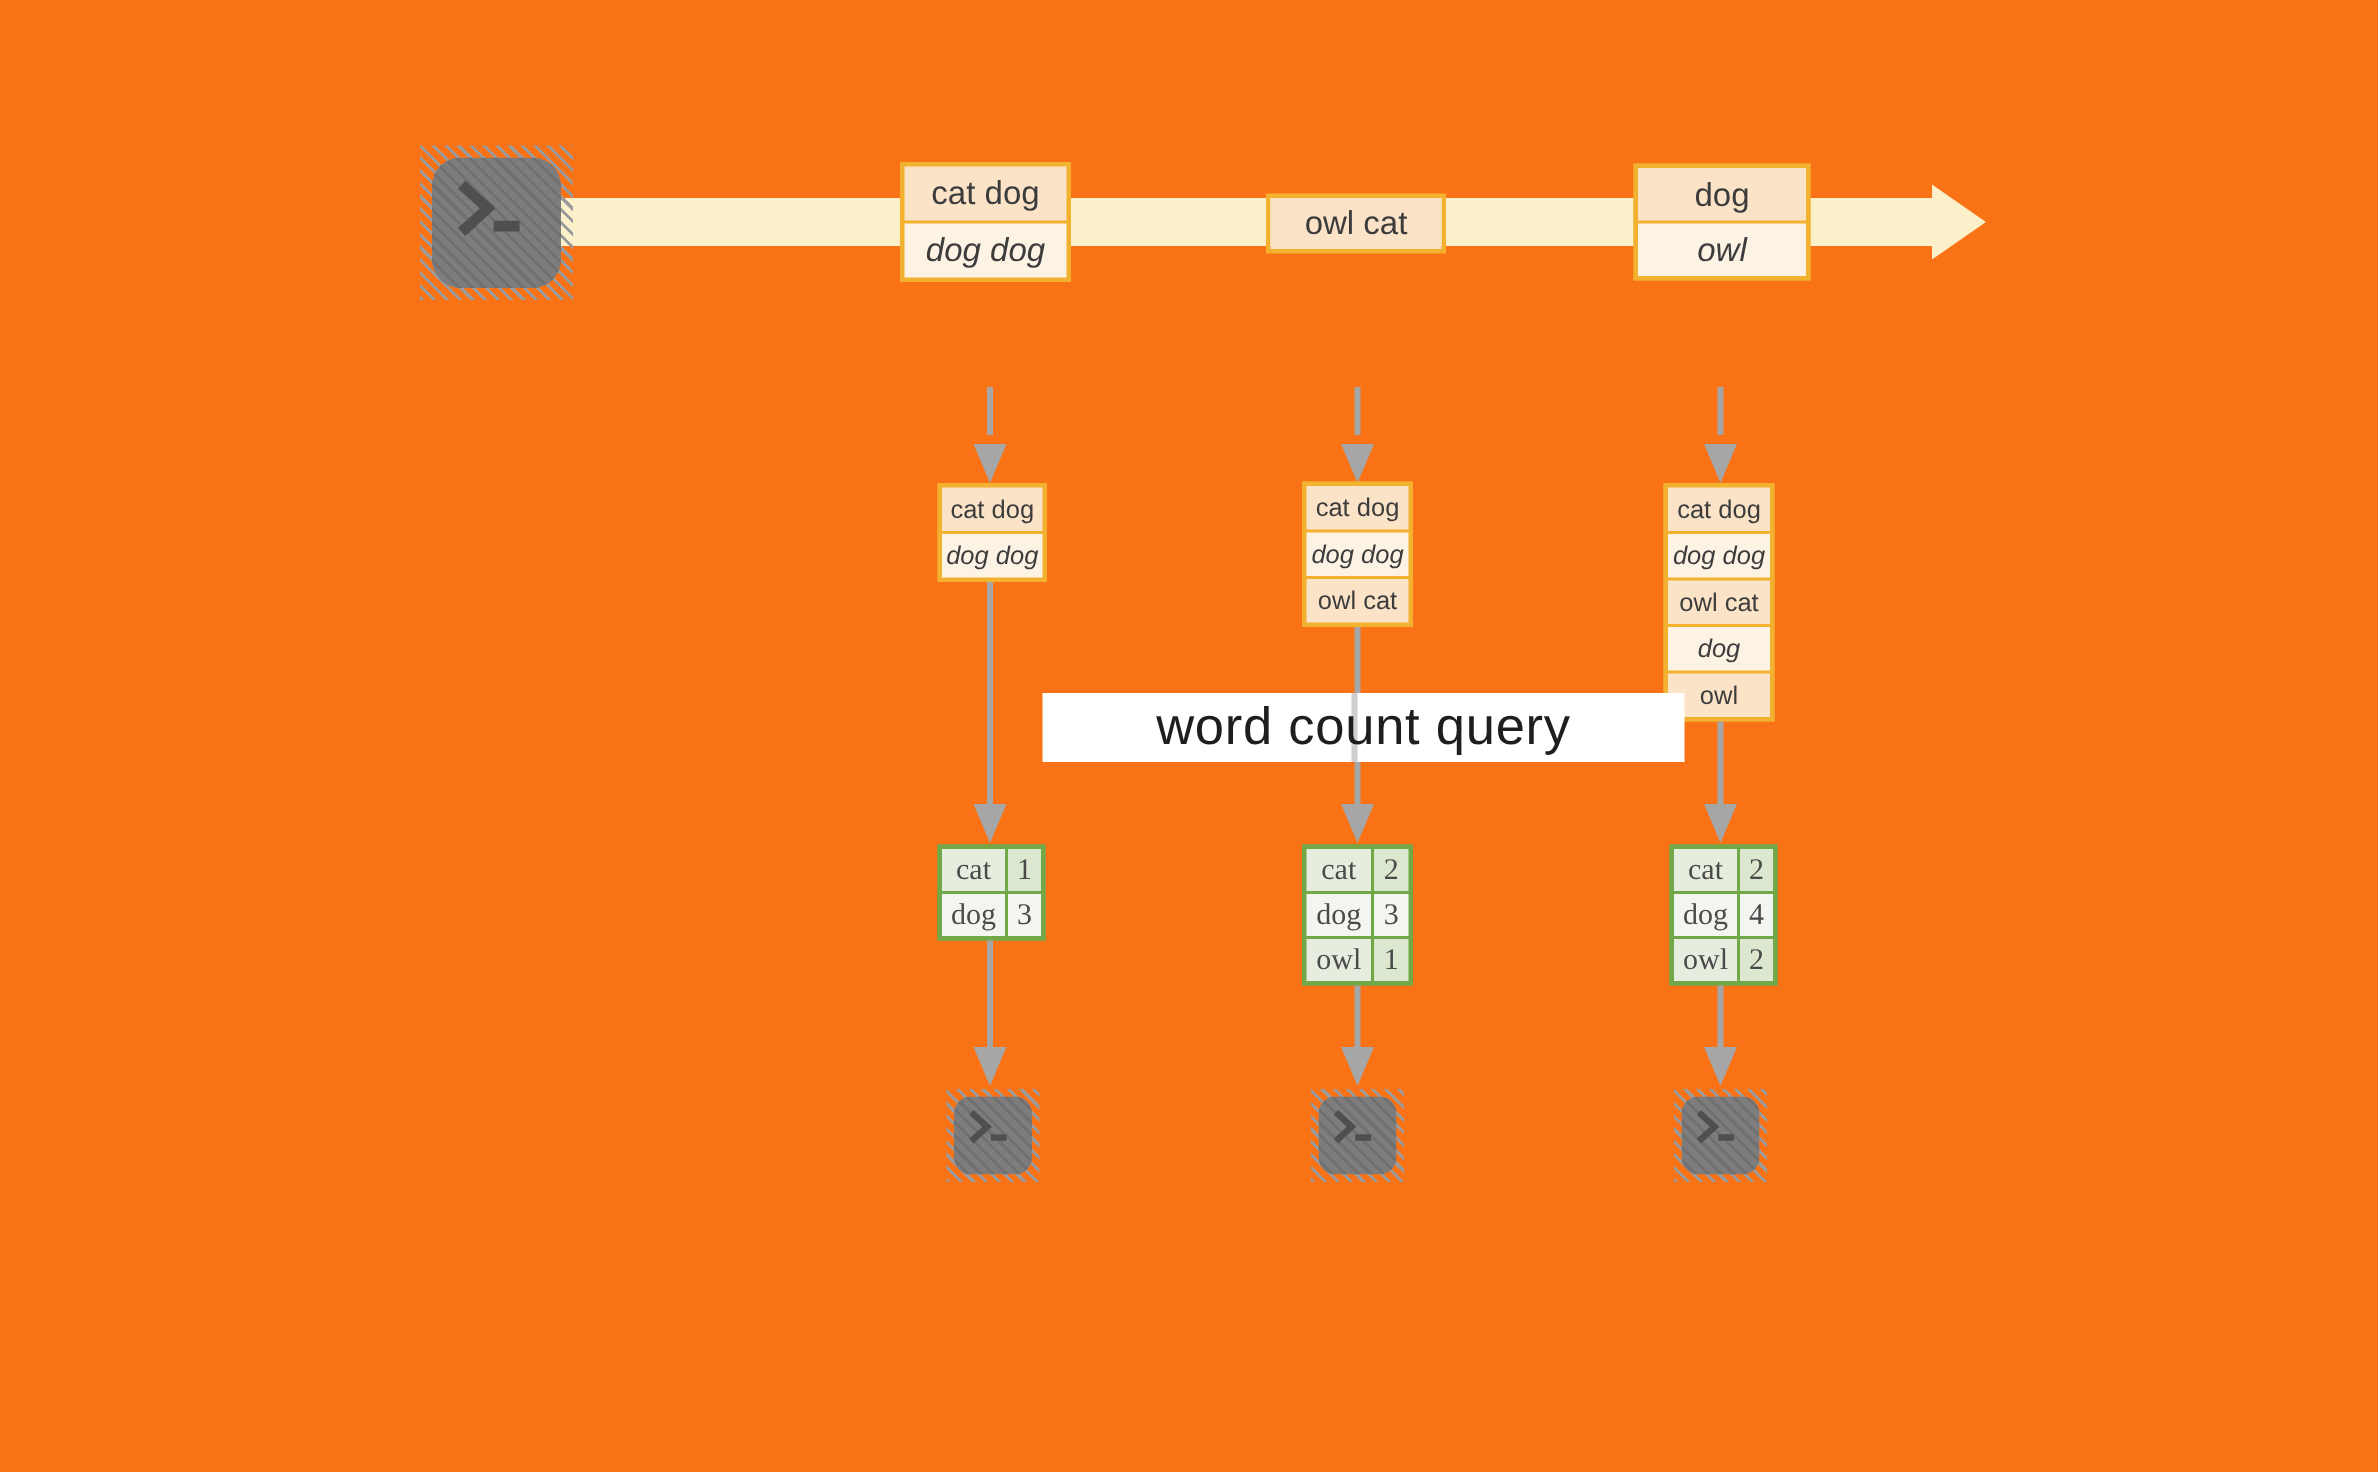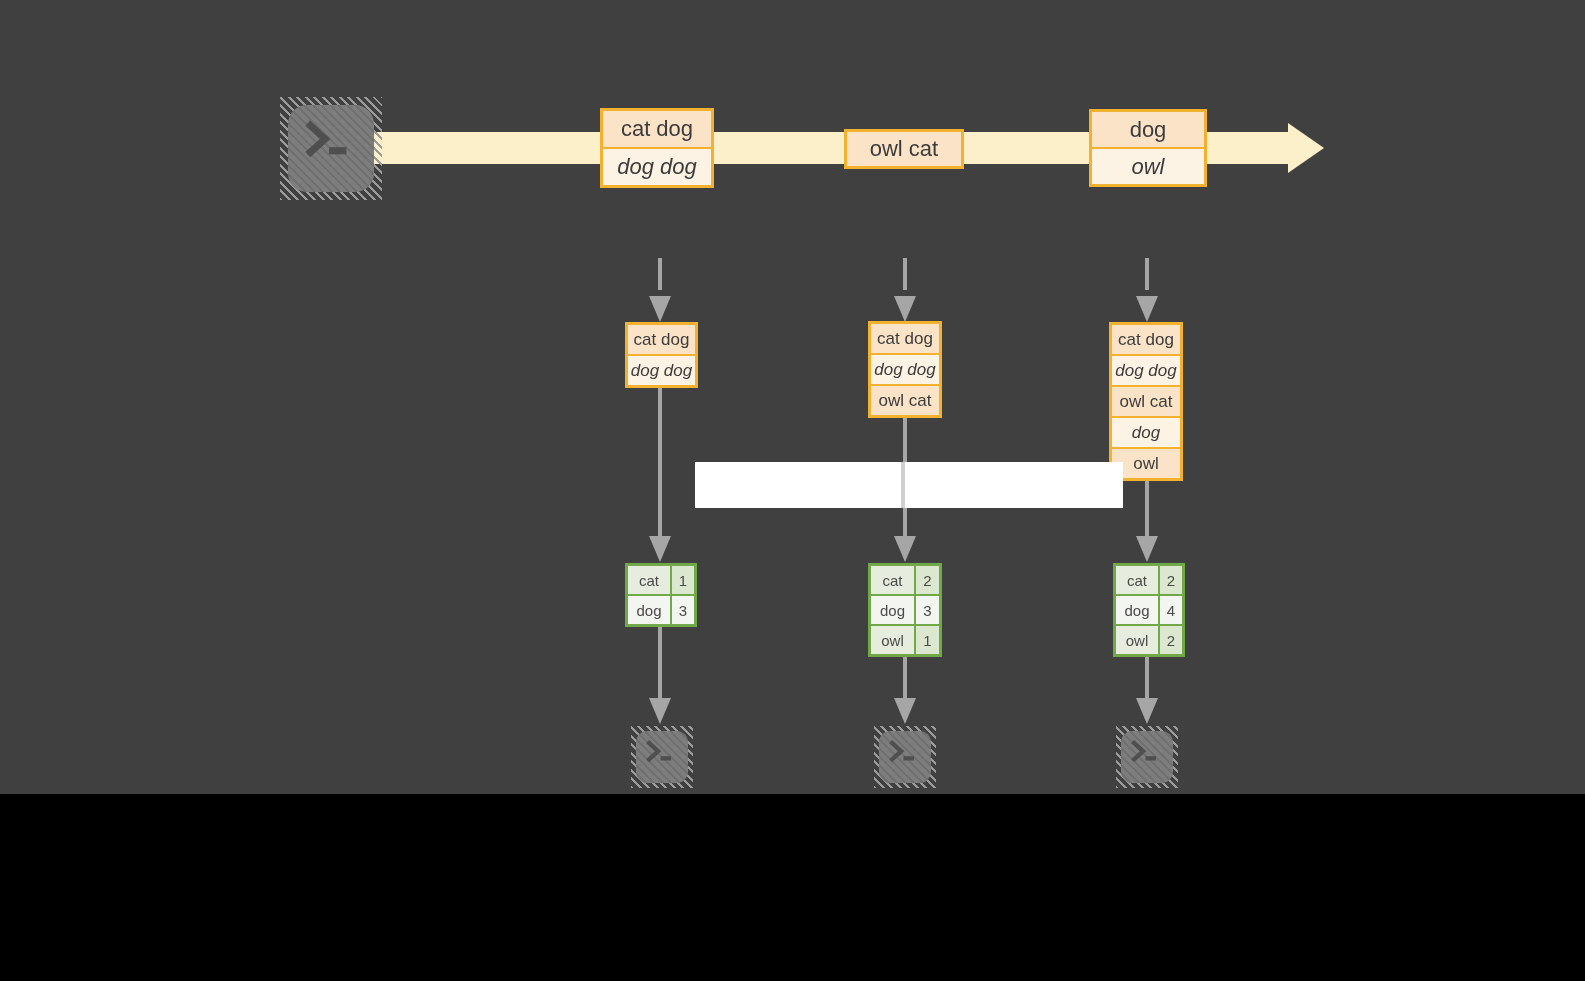--- a/index.html
+++ b/index.html
@@ -1,17 +1,17 @@
 <!DOCTYPE html>
 <html><head>
 <meta charset="utf-8">
 <style>
   html,body{margin:0;padding:0;background:#000;}
   .canvas{
-    position:relative;width:1585px;height:794px;background:#404040;
+    position:relative;width:1585px;height:981px;background:#f97316;
     font-family:"Liberation Sans","DejaVu Sans",sans-serif;overflow:hidden;
   }
   .abs{position:absolute;}
 
   
   .band{background:#FBF0CA;}
   .band-head{
     width:0;height:0;
     border-top:25px solid transparent;
     border-bottom:25px solid transparent;
@@ -32,21 +32,21 @@
   .stream-text{font-size:22px;}
   .stack-text{font-size:17px;}
 
   
   .gtable{
     background:#71A848;border:3px solid #71A848;
     display:grid;gap:2px;box-sizing:border-box;
   }
   .gcell{
     display:flex;align-items:center;justify-content:center;
-    color:#4A4A4A;font-size:15px;
+    color:#4A4A4A;font-size:20px;font-family:Liberation Serif, serif;
   }
   .g-a{background:#E7EDDE;}
   .g-b{background:#F3F6F0;}
   .g-an{background:#DCE7CF;}
 
   
   .vline{width:4px;background:#A6A6A6;}
   .tri-down{
     width:0;height:0;
     border-left:11px solid transparent;
@@ -133,20 +133,21 @@
 
   <div class="abs vline" style="left:658px;top:388px;height:150px"></div>
   <div class="abs tri-down" style="left:649px;top:536px"></div>
   <div class="abs vline" style="left:903px;top:418px;height:120px"></div>
   <div class="abs tri-down" style="left:894px;top:536px"></div>
   <div class="abs vline" style="left:1145px;top:481px;height:57px"></div>
   <div class="abs tri-down" style="left:1136px;top:536px"></div>
 
   <div class="abs whitebox" style="left:695px;top:462px;width:428px;height:46px">
     <div class="abs white-line"></div>
+    <span class="query-text">word count query</span>
   </div>
 
   <div class="abs gtable" style="left:625px;top:563px;width:72px;grid-template-columns:42px 22px;grid-auto-rows:28px">
     <div class="gcell g-a">cat</div>
     <div class="gcell g-an">1</div>
     <div class="gcell g-b">dog</div>
     <div class="gcell g-b">3</div>
   </div>
   <div class="abs gtable" style="left:868px;top:563px;width:74px;grid-template-columns:43px 23px;grid-auto-rows:28px">
     <div class="gcell g-a">cat</div>

